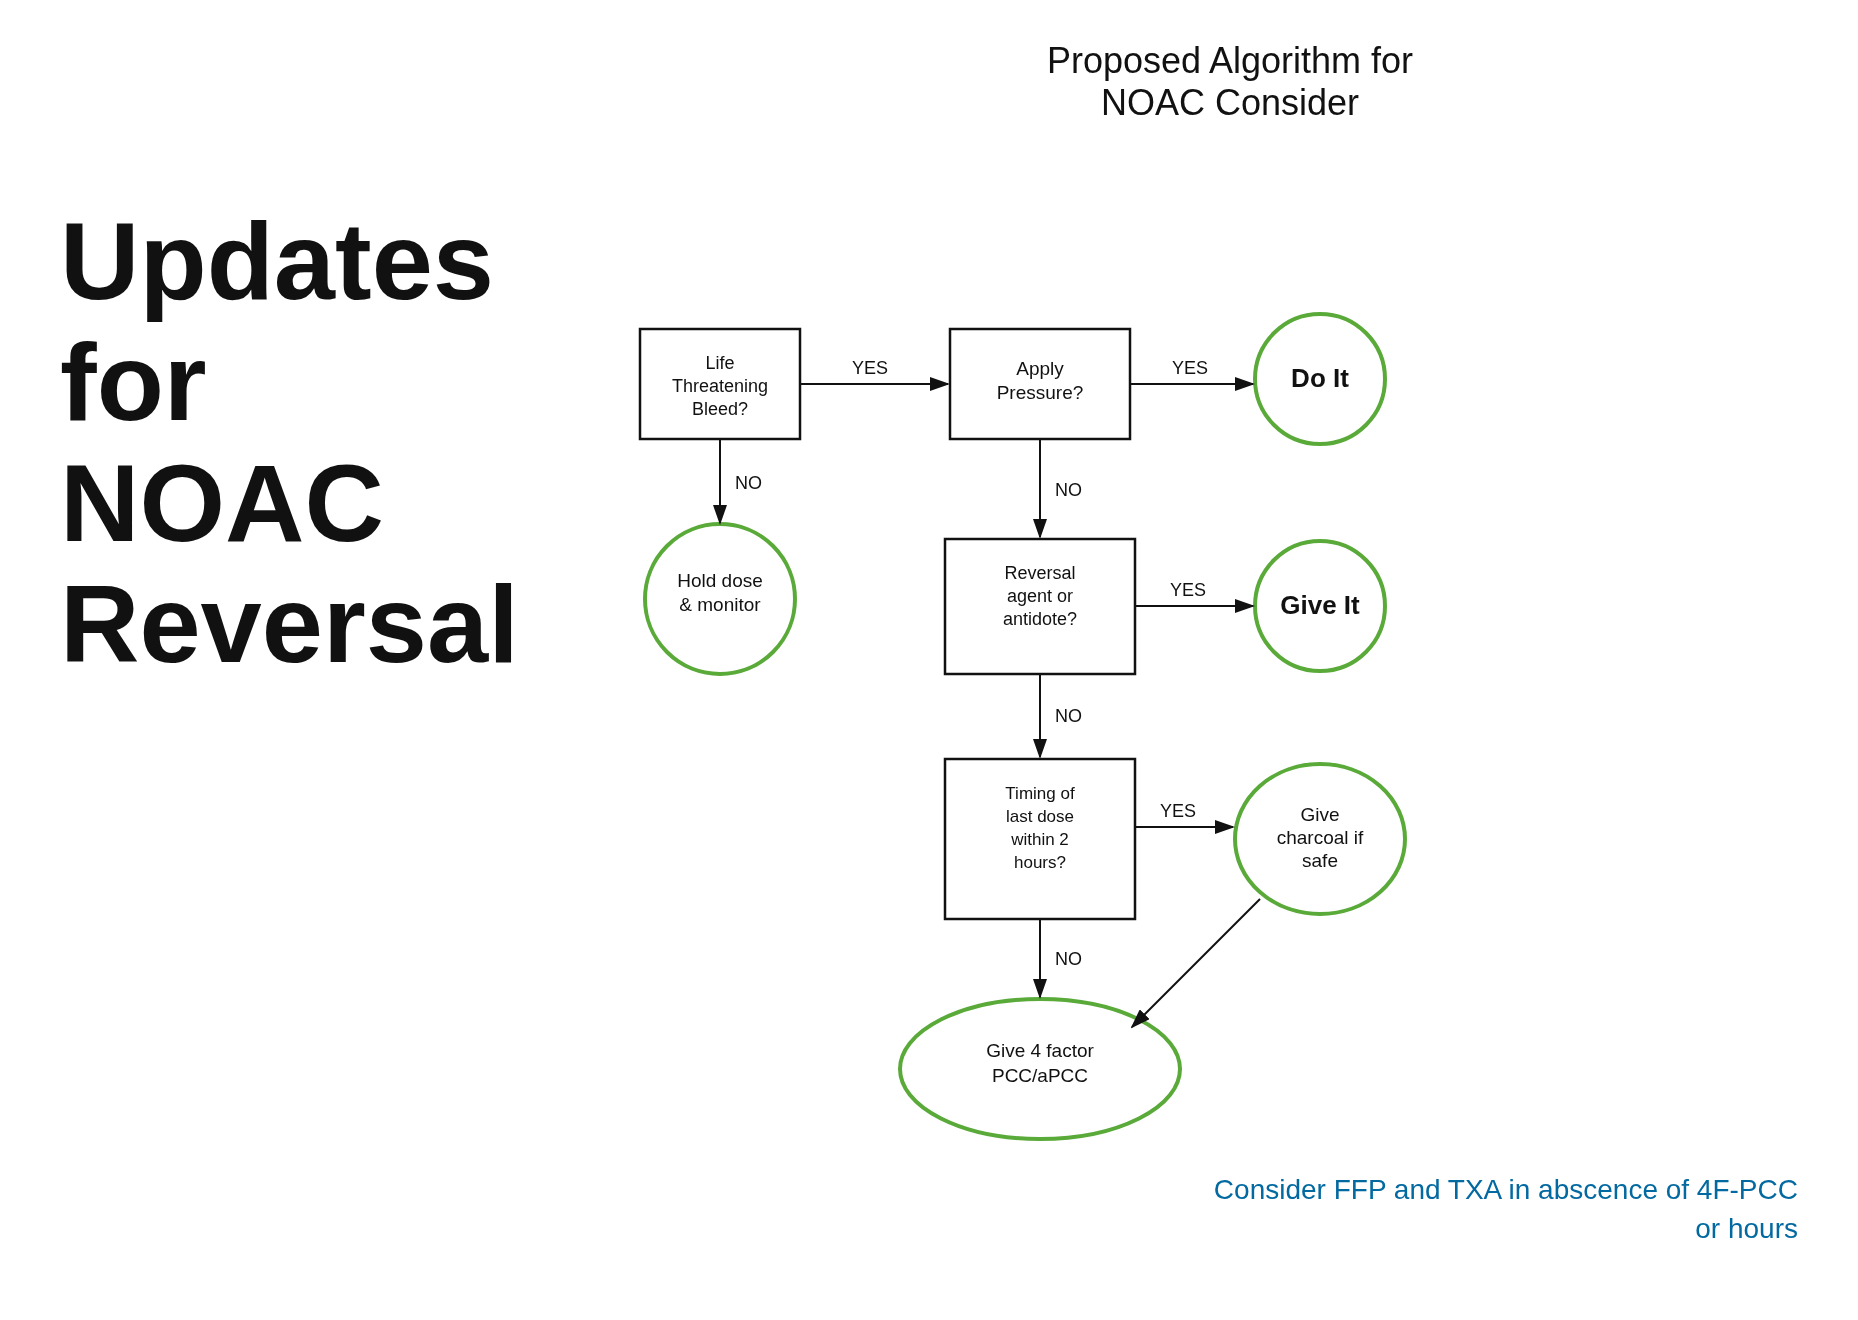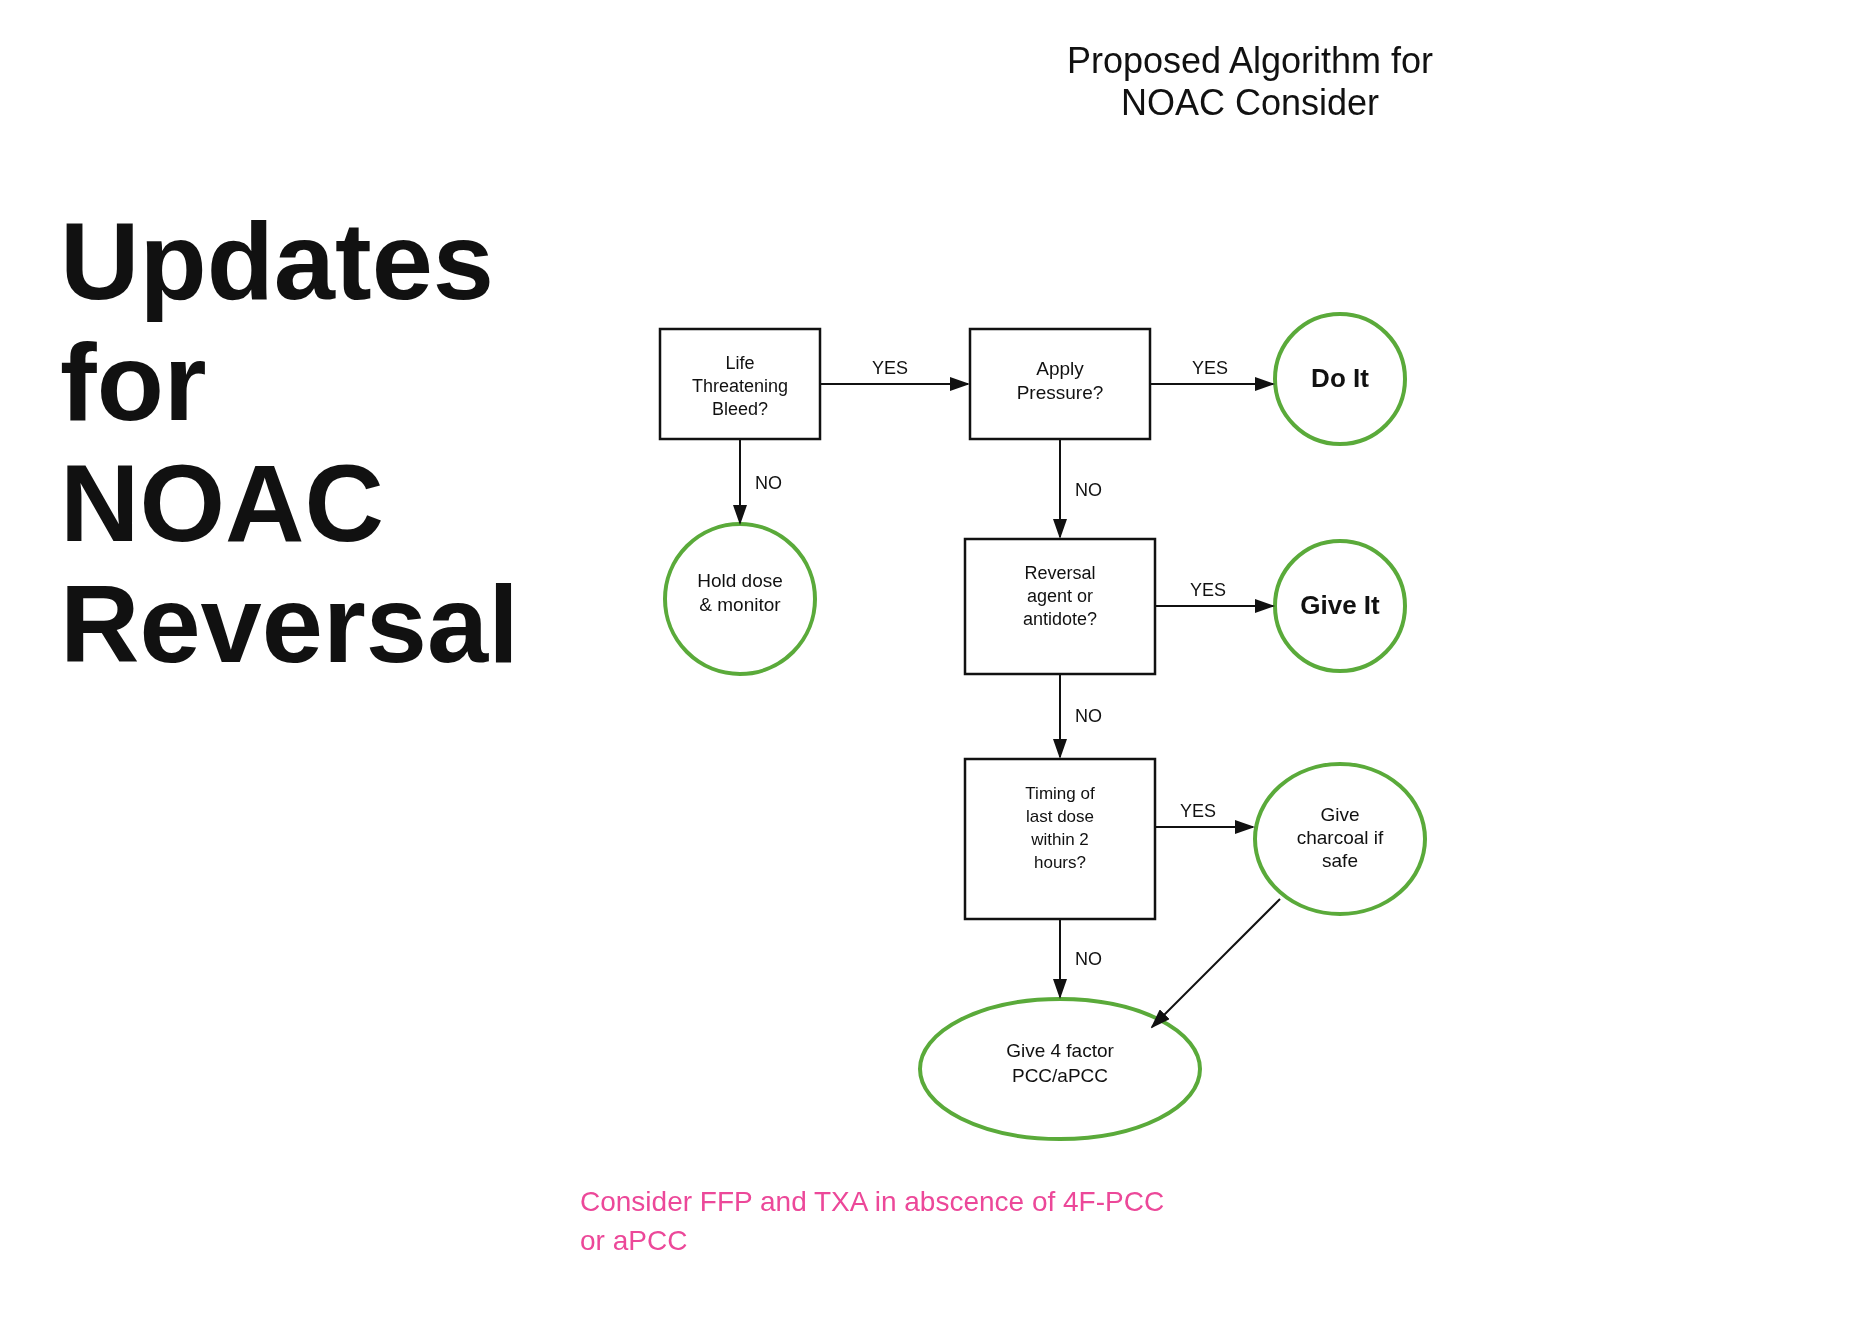--- a/index.html
+++ b/index.html
@@ -25,46 +25,46 @@
       width: 480px;
       font-size: 110px;
       font-weight: 700;
       line-height: 1.1;
       color: #111;
       font-family: Arial, sans-serif;
     }
     
     .diagram-area {
       position: absolute;
-      left: 580px;
+      left: 560px;
       top: 40px;
       width: 1220px;
       height: 1220px;
     }
     .diagram-title {
       text-align: center;
       font-size: 36px;
       font-family: Arial, sans-serif;
       color: #111;
       margin-bottom: 30px;
       margin-left: 120px;
     }
     svg.flowchart {
       width: 1180px;
       height: 1050px;
     }
     .footnote {
       position: absolute;
-      bottom: 60px;
+      bottom: 72px;
       left: 580px;
       right: 60px;
-      text-align: left;
+      text-align: right;
       font-size: 28px;
       font-family: Arial, sans-serif;
-      color: #ec4899;
+      color: #0369a1;
       line-height: 1.4;
     }
   </style>
 </head>
 <body>
 
 <div class="page">
 
   <div class="left-title">
     <div>Updates for</div>
@@ -150,16 +150,16 @@
       <line x1="480" y1="740" x2="480" y2="818" stroke="#111" stroke-width="2" marker-end="url(#arrow)"></line>
       <text x="495" y="786" font-family="Arial" font-size="18" fill="#111">NO</text>
 
       <line x1="700" y1="720" x2="572" y2="848" stroke="#111" stroke-width="2" marker-end="url(#arrow)"></line>
 
     </svg>
   </div>
 
   <div class="footnote">
     <div>Consider FFP and TXA in abscence of 4F-PCC</div>
-    <div>or aPCC</div>
+    <div>or hours</div>
   </div>
 
 </div>
 
 </body></html>

